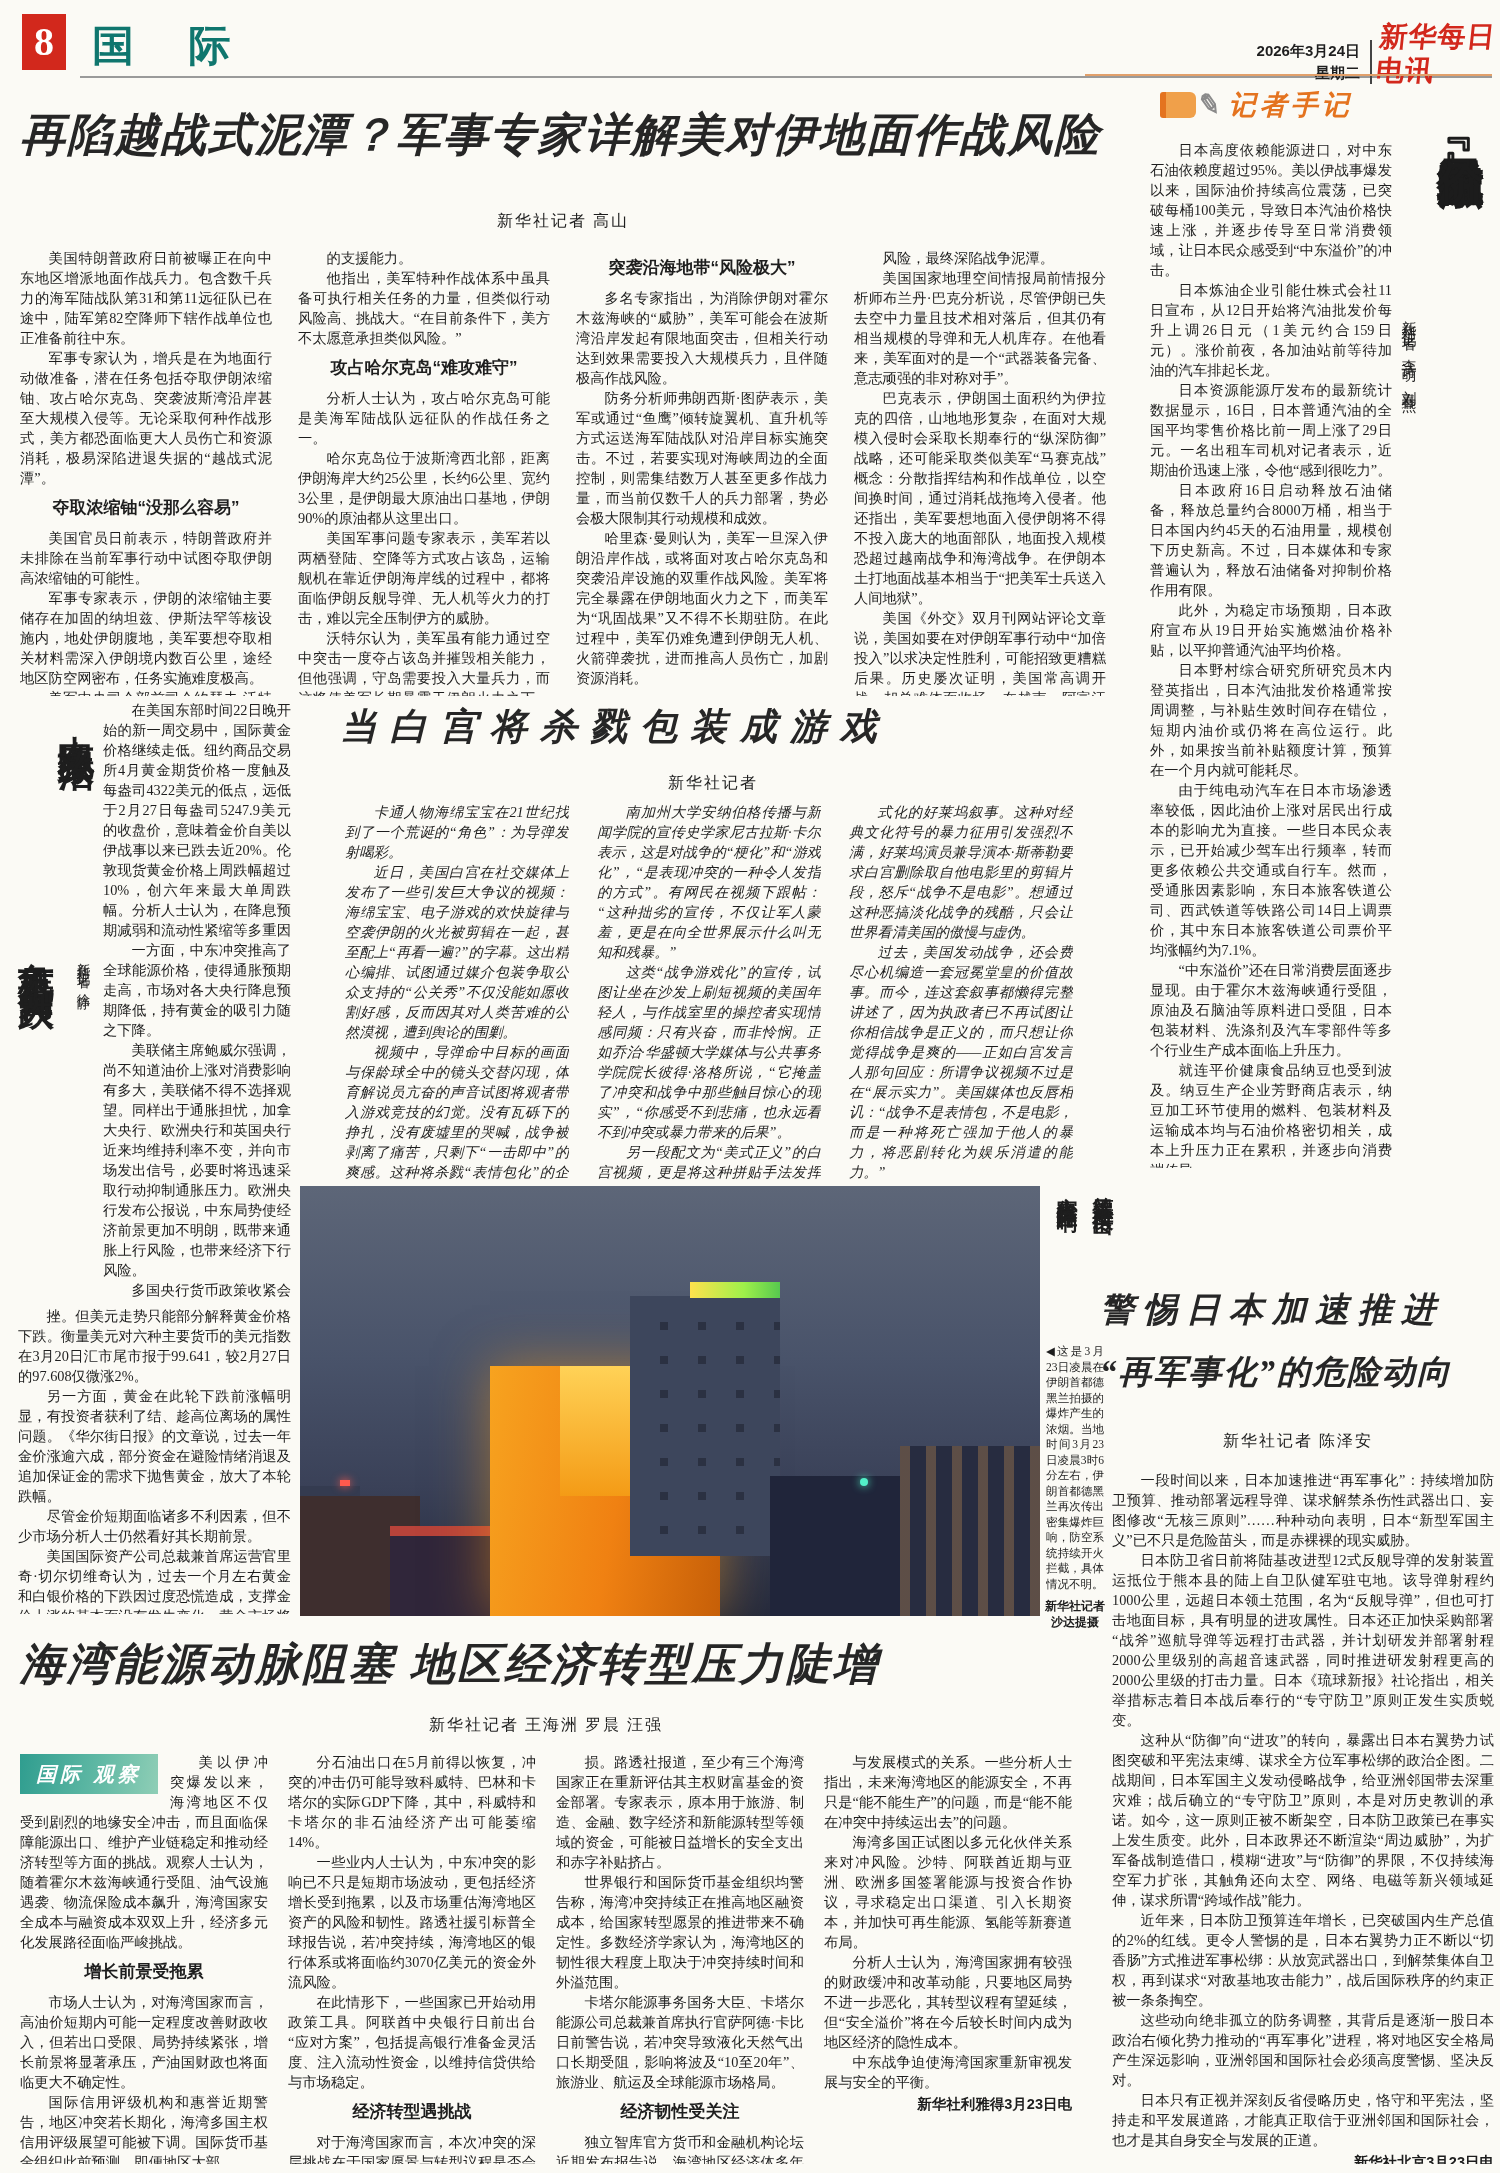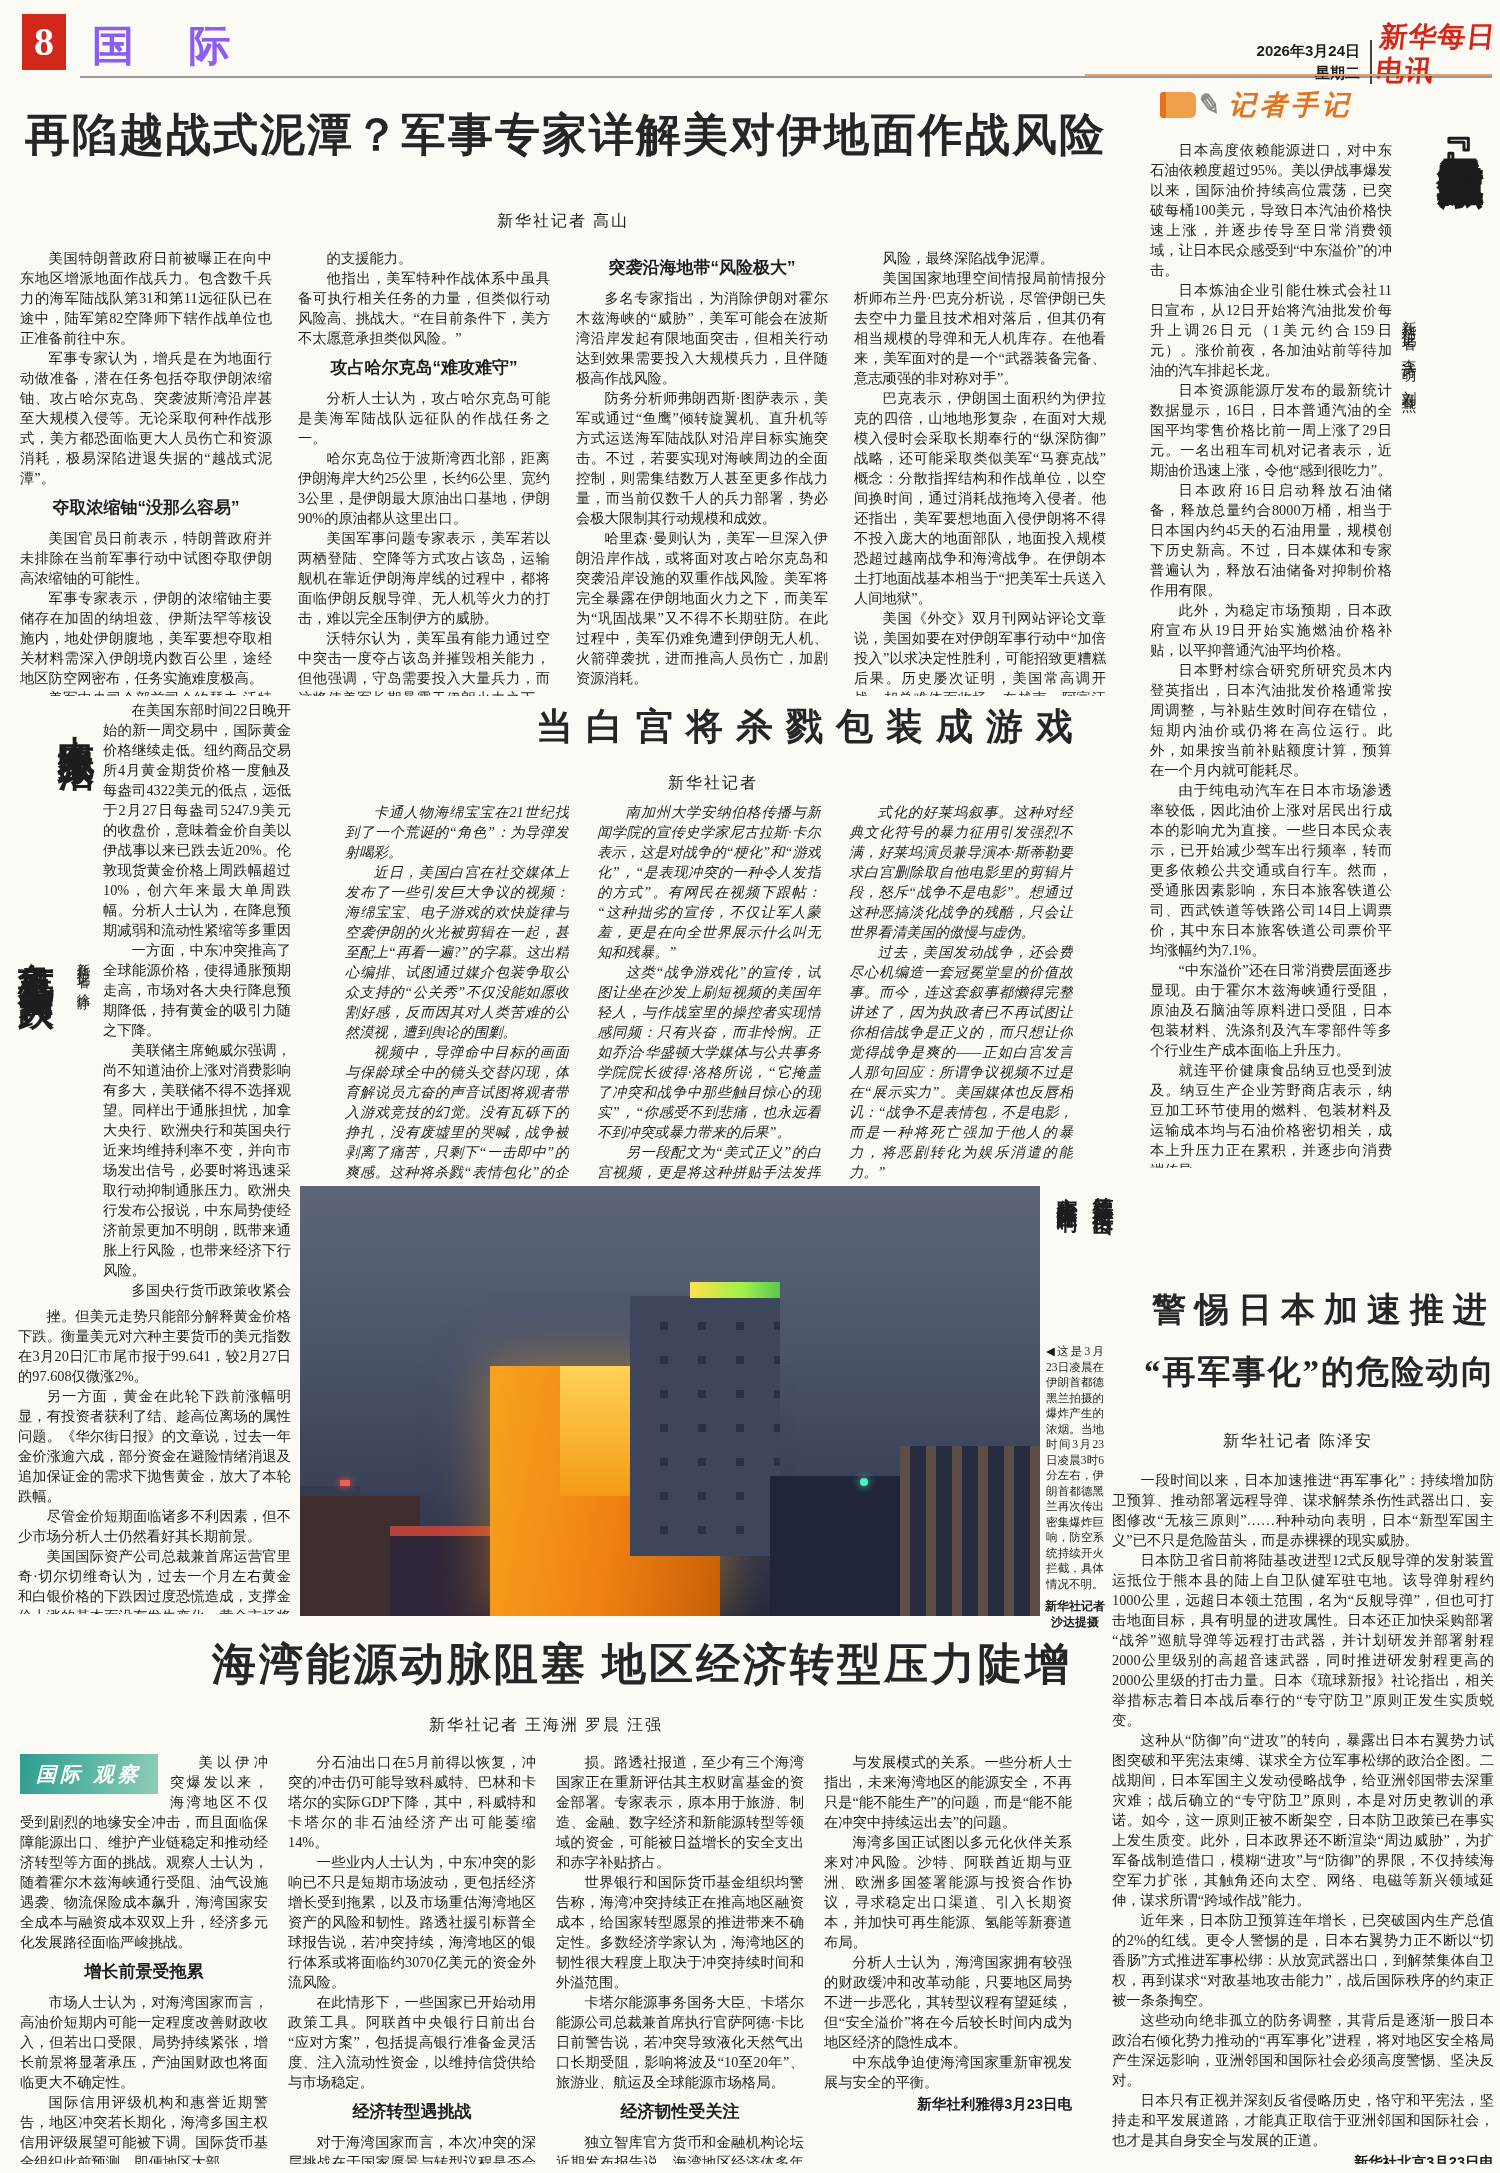--- a/index.html
+++ b/index.html
@@ -2,36 +2,36 @@
 <html lang="zh"><head>
 <meta charset="utf-8">
 <style>
   html,body{margin:0;padding:0;}
   body{width:1500px;height:2173px;position:relative;background:#fbfaf5;color:#1e1e1e;
        font-family:"Liberation Serif","DejaVu Serif",serif;overflow:hidden;}
   .abs{position:absolute;}
   
   .pagenum{left:22px;top:14px;width:44px;height:56px;background:#d2281c;color:#fff;
            font:bold 40px/56px "Liberation Serif",serif;text-align:center;}
-  .section{left:92px;top:22px;color:#8b5cf6;font:bold 42px/48px "Liberation Serif",serif;letter-spacing:22px;}
+  .section{left:92px;top:22px;color:#0f766e;font:bold 42px/48px "Liberation Serif",serif;letter-spacing:22px;}
   .hrule{left:80px;top:76px;width:1412px;height:2px;background:#9a9a9a;}
   .dateblock{left:1180px;top:40px;width:180px;text-align:right;font:bold 15px/22px "Liberation Sans",sans-serif;
              border-right:2px solid #444;padding-right:10px;}
   .masthead{left:1378px;top:20px;color:#d2281c;font:bold 28px/34px "Liberation Serif",serif;
             transform:skewX(-6deg);letter-spacing:1px;}
   
   .col{position:absolute;text-align:justify;font-size:14.3px;line-height:20px;overflow:hidden;}
   .col p.para{margin:0;text-indent:2em;}
   .col h4.subhead{margin:9px 0;text-align:center;text-indent:0;
         font:bold 17px/22px "Liberation Sans","DejaVu Sans",sans-serif;}
   .col p.dateline{margin:2px 0 0;text-indent:0;text-align:right;
         font:bold 14.5px/20px "Liberation Sans","DejaVu Sans",sans-serif;}
   .byline{position:absolute;text-align:center;font:16px/22px "Liberation Serif",serif;letter-spacing:2px;}
-  .headline{position:absolute;text-align:right;font-weight:bold;color:#262626;
-            font-family:"Liberation Serif","DejaVu Serif",serif;}
+  .headline{position:absolute;text-align:left;font-weight:bold;color:#262626;
+            font-family:"Liberation Serif","DejaVu Serif",serif;font-style:italic;}
   
   .lead-headline{left:20px;top:108px;width:1086px;font-size:45px;line-height:54px;letter-spacing:2px;}
   .lead-byline{left:20px;top:200px;width:1086px;margin-top:10px;}
   
   .nb-rule{left:1085px;top:74px;width:407px;height:2px;background:#e2a06a;}
   .nb-label{left:1160px;top:88px;width:260px;color:#e4731f;
             font:bold italic 27px/34px "Liberation Serif",serif;letter-spacing:4px;}
   .nb-book{display:inline-block;width:30px;height:26px;background:#f0a04a;border-radius:3px 6px 6px 3px;
            border-left:6px solid #e4731f;vertical-align:-4px;margin-right:2px;}
   .nb-pencil{display:inline-block;color:#8a8a8a;font-style:normal;transform:rotate(10deg);margin-right:4px;}

